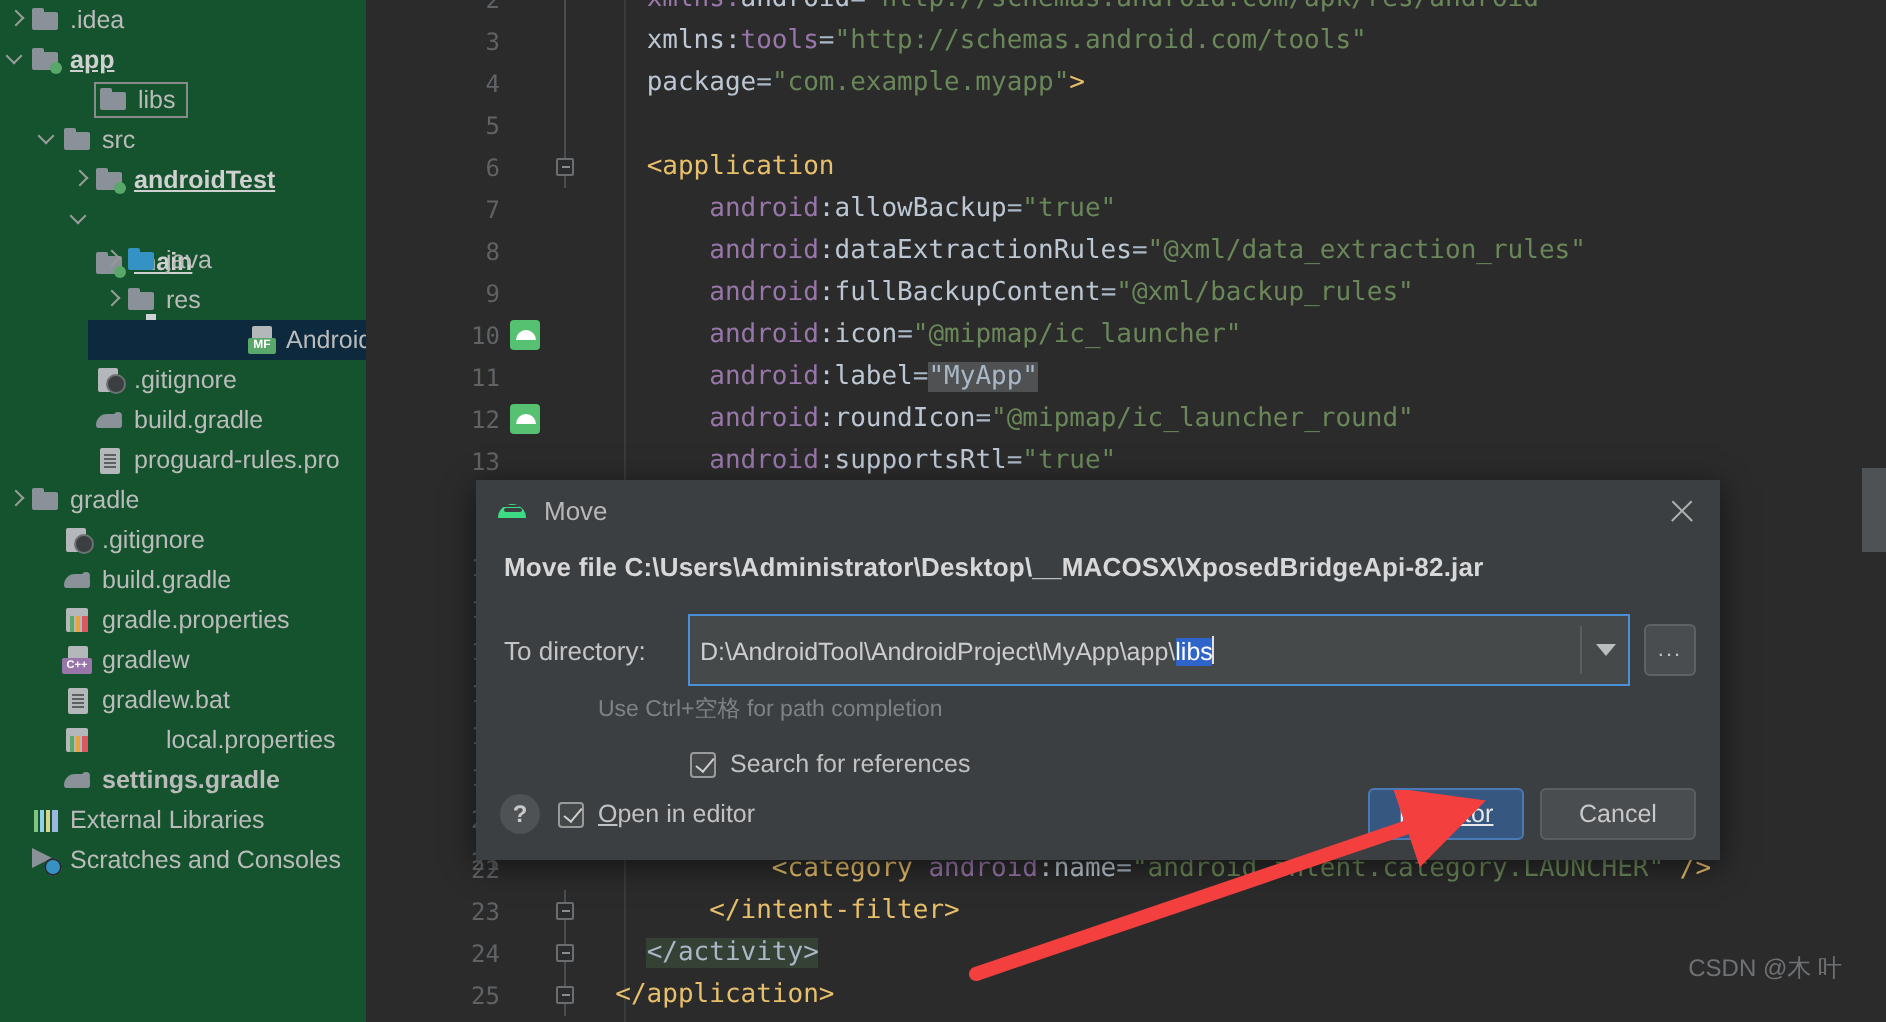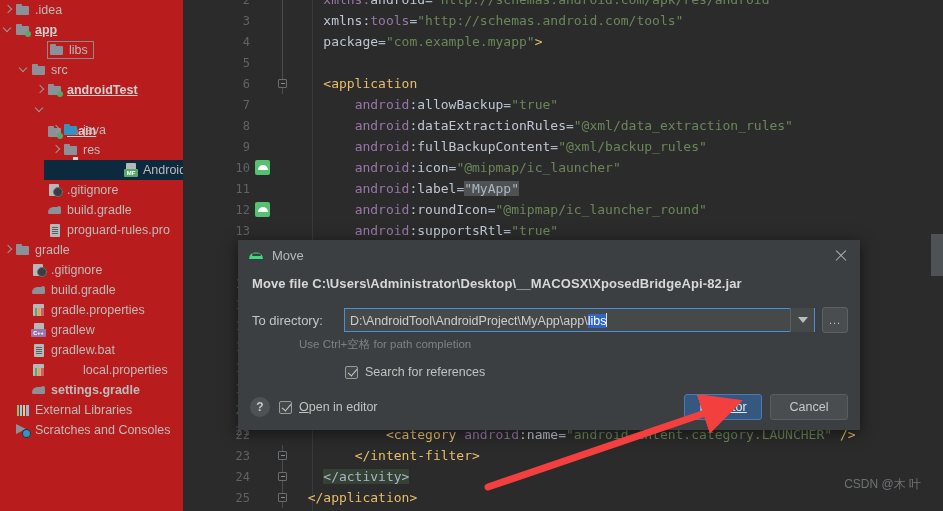--- a/index.html
+++ b/index.html
@@ -8,21 +8,21 @@
     background: #2b2b2b;
     font-family: "Liberation Sans", sans-serif;
     overflow: hidden;
   }
   #root { position: relative; width: 943px; height: 511px; }
 
   
   #sidebar {
     position: absolute; left: 0; top: 0;
     width: 183px; height: 511px;
-    background: #b91c1c;
+    background: #14532d;
     overflow: hidden;
   }
   .tree-row {
     position: relative;
     height: 20px;
     display: flex;
     align-items: center;
     white-space: nowrap;
     font-size: 12.5px;
     color: #a9b7c6;
@@ -334,21 +334,21 @@
     color: #d8d8d8; font-size: 13px; font-weight: bold;
     letter-spacing: .1px;
   }
   #dlg-row {
     display: flex; align-items: center;
     margin-top: 16px; padding-left: 14px;
   }
   #dlg-label { color: #c4c4c4; font-size: 13px; width: 92px; flex: 0 0 92px; }
   #dlg-field {
     position: relative;
-    width: 471px; height: 24px;
+    width: 471px; height: 36px;
     background: #45494a;
     border: 1px solid #4a90d9;
     display: flex; align-items: center;
   }
   #dlg-input-text {
     flex: 1;
     padding-left: 5px;
     color: #cdcdcd; font-size: 12.5px;
     white-space: nowrap; overflow: hidden;
     font-family: "Liberation Sans", sans-serif;

